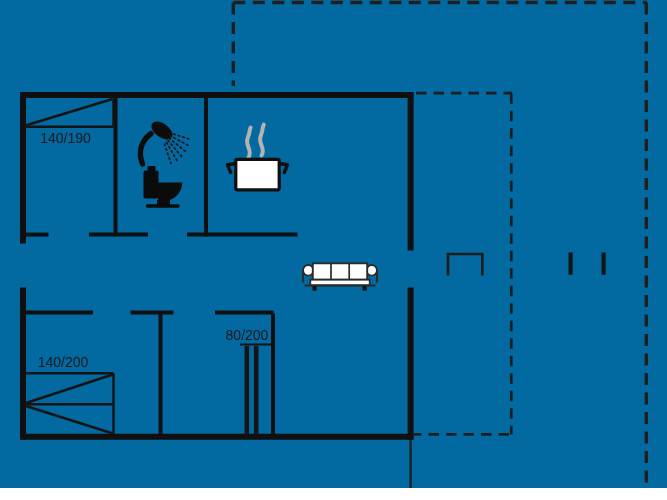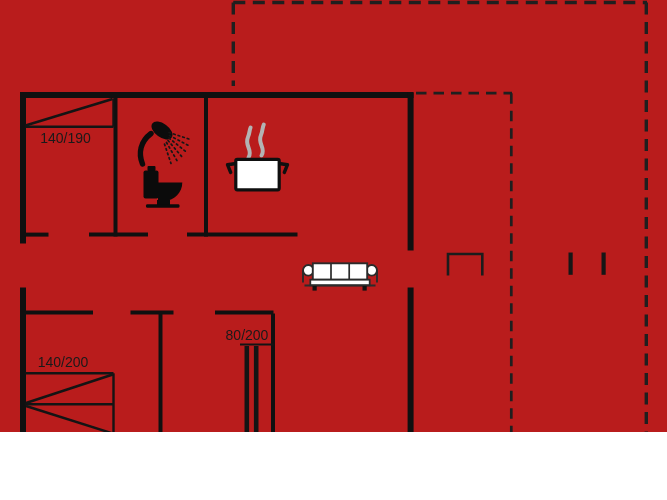--- a/index.html
+++ b/index.html
@@ -1,19 +1,19 @@
 <!DOCTYPE html>
 <html><head>
 <meta charset="utf-8">
 <style>
   html,body{margin:0;padding:0;background:#ffffff;}
   .stage{
     position:relative;
-    width:667px;height:432px;
-    background:#b91c1c;
+    width:667px;height:488px;
+    background:#0369a1;
     overflow:hidden;
     font-family:"Liberation Sans", sans-serif;
   }
   svg{position:absolute;left:0;top:0;}
   text{
     font-family:"Liberation Sans", sans-serif;
     font-size:14px;
     fill:#1a1a1a;
   }
 </style>

